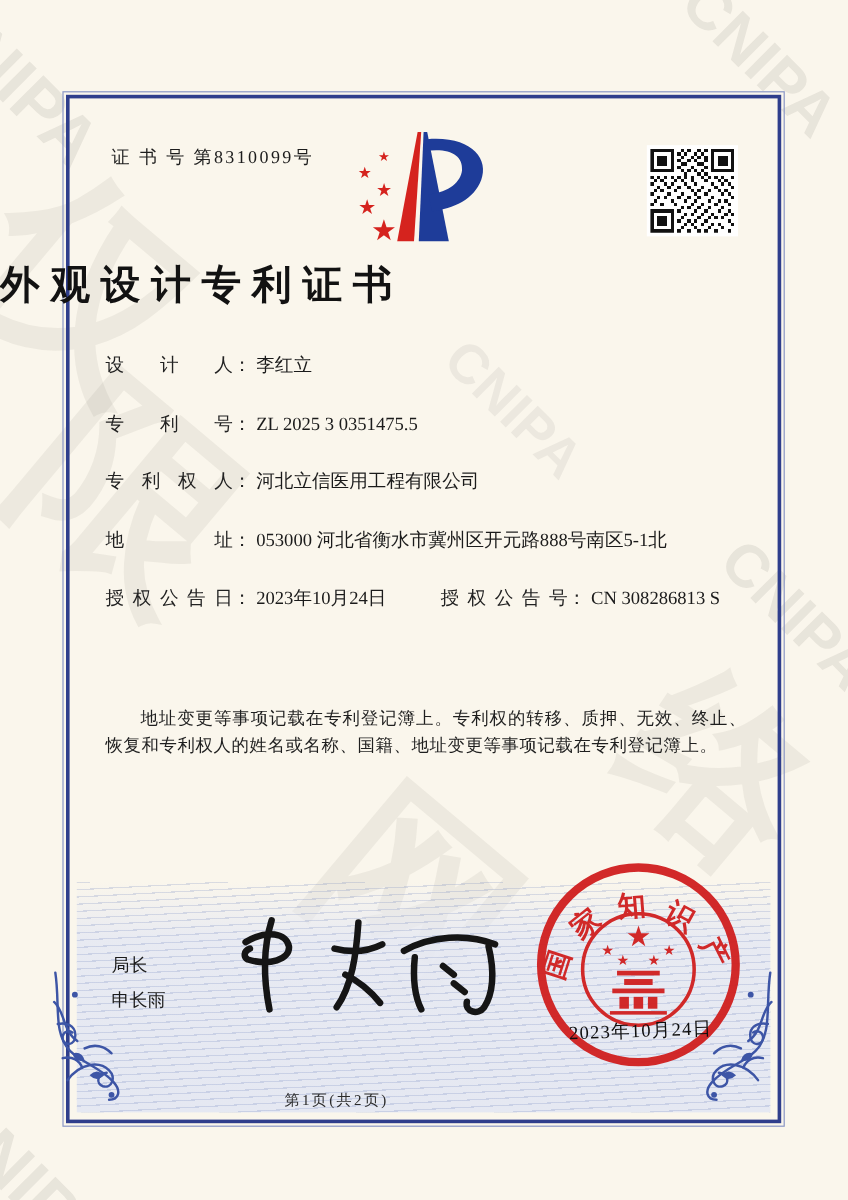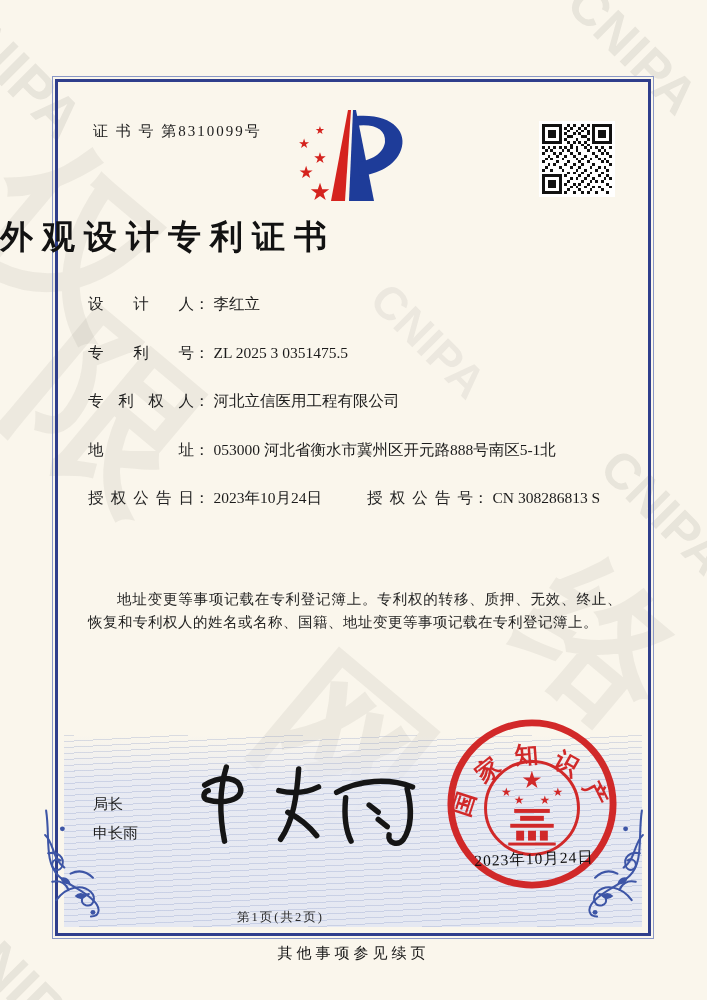--- a/index.html
+++ b/index.html
@@ -220,14 +220,13 @@
         <rect x="74" y="117" width="8" height="10"></rect>
         <rect x="86" y="117" width="8" height="10"></rect>
         <rect x="98" y="117" width="8" height="10"></rect>
         <rect x="66" y="129" width="48" height="3"></rect>
       </g>
     </g>
   </svg>
   <div class="seal-date">2023年10月24日</div>
 
   <div class="page-footer">第1页(共2页)</div>
-  <div class="continuation">其他事项参见续页</div>
 </div>
 
 </body></html>

